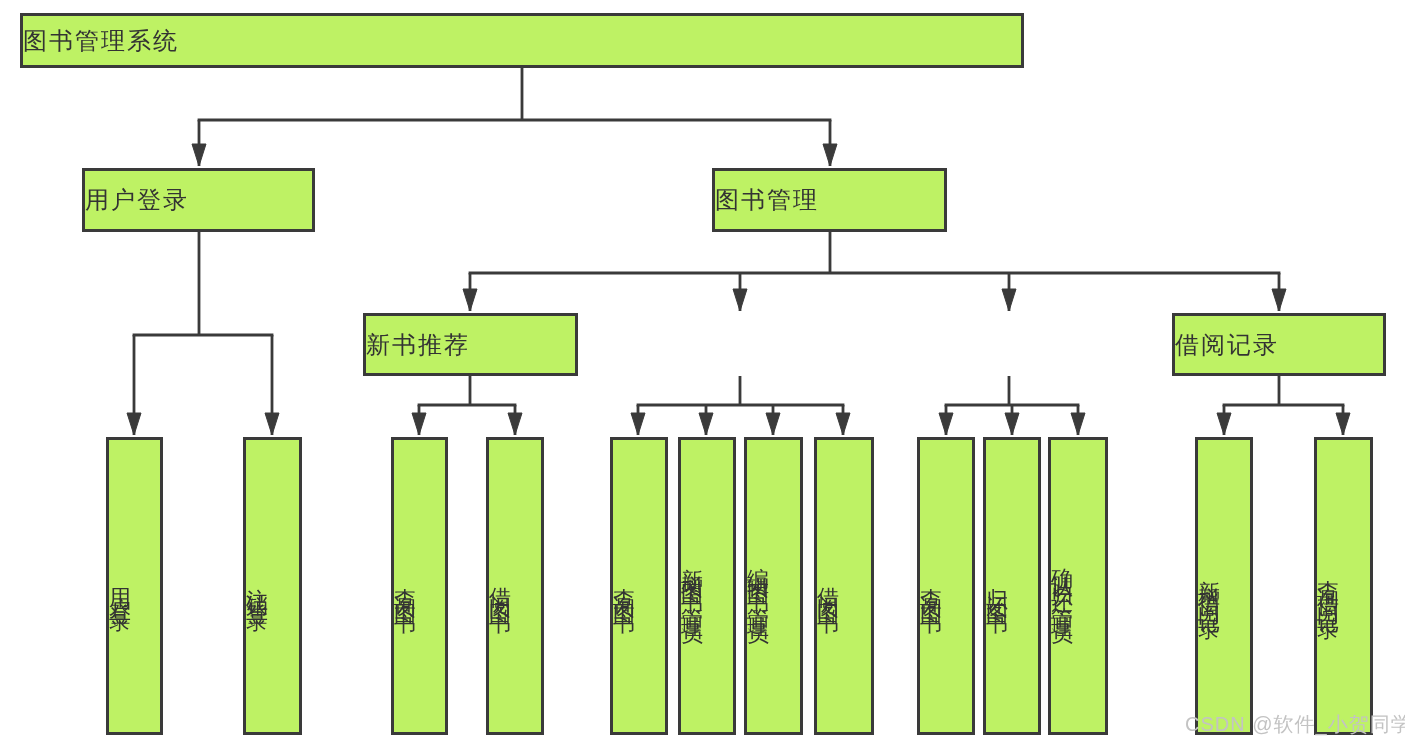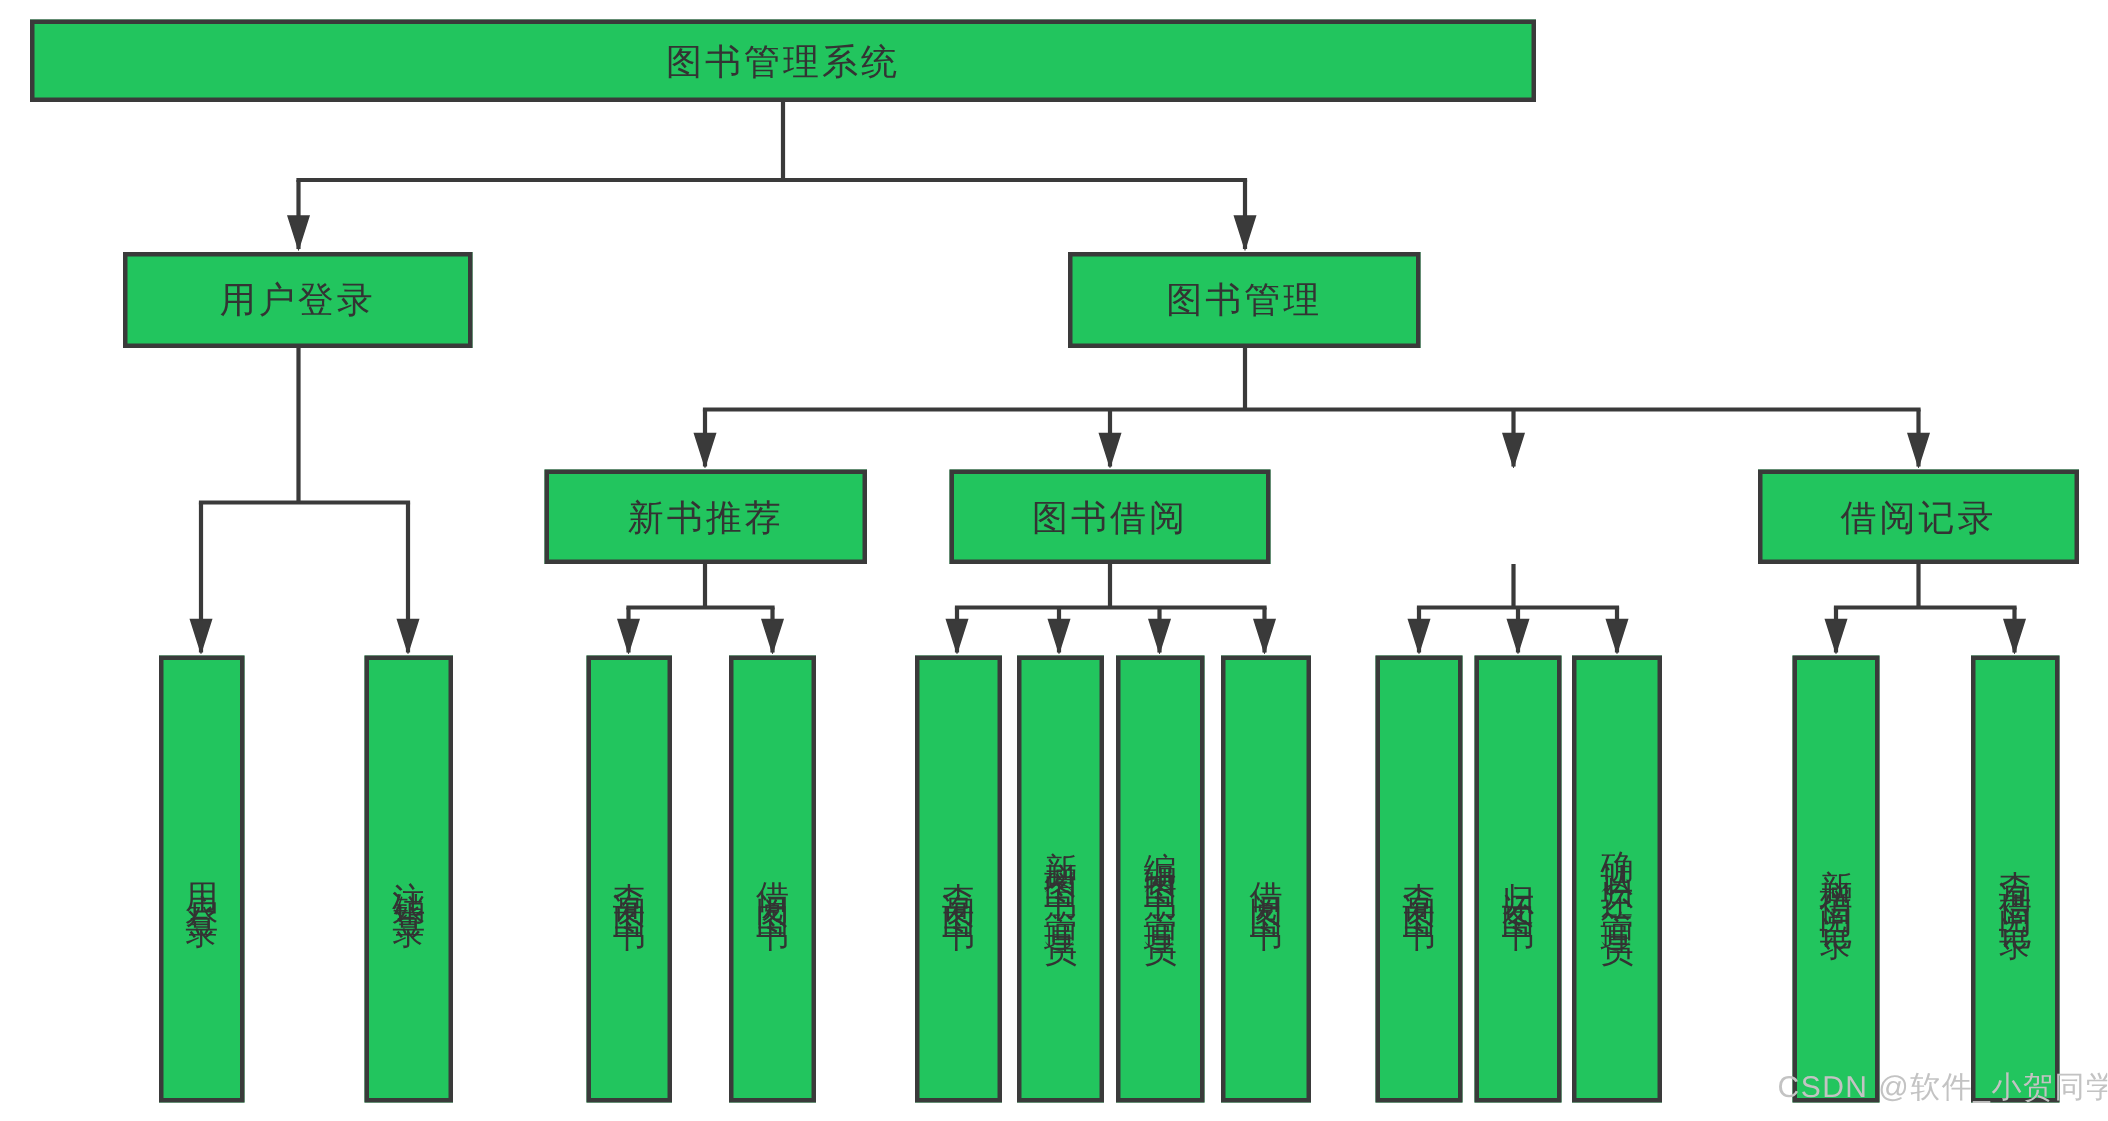--- a/index.html
+++ b/index.html
@@ -5,22 +5,22 @@
   html, body { margin:0; padding:0; background:#ffffff; }
   .stage {
     position:relative; width:1405px; height:747px;
     background:#ffffff; overflow:hidden;
     font-family:"Liberation Sans","DejaVu Sans",sans-serif;
     color:#333333;
   }
   .connectors { position:absolute; left:0; top:0; z-index:1; }
   .node {
     position:absolute; box-sizing:border-box; z-index:2;
-    border:3px solid #3a3a3a; background:#22c55e;
-    display:flex; align-items:center; justify-content:center;
+    border:3px solid #3a3a3a; background:#bef264;
+    display:flex; align-items:center; 
     color:#333333;
   }
   .node.h { font-size:24px; letter-spacing:2px; white-space:nowrap; }
   .node.v .vtext {
     writing-mode:vertical-rl; text-orientation:mixed;
     font-size:22px; letter-spacing:8px; line-height:1; white-space:nowrap;
   }
   .watermark {
     position:absolute; z-index:5; left:1185px; top:711px;
     font-size:20px; letter-spacing:1px; color:#c3c3c3; white-space:nowrap;
@@ -82,23 +82,20 @@
   <div class="node h" style="left:82px;top:168px;width:233px;height:64px;">
     <span>用户登录</span>
   </div>
   <div class="node h" style="left:712px;top:168px;width:235px;height:64px;">
     <span>图书管理</span>
   </div>
 
   <div class="node h" style="left:363px;top:313px;width:215px;height:63px;">
     <span>新书推荐</span>
   </div>
-  <div class="node h" style="left:633px;top:313px;width:214px;height:63px;">
-    <span>图书借阅</span>
-  </div>
   <div class="node h" style="left:1172px;top:313px;width:214px;height:63px;">
     <span>借阅记录</span>
   </div>
 
   <div class="node v" style="left:106px;top:437px;width:57px;height:298px;">
     <span class="vtext">用户登录</span>
   </div>
   <div class="node v" style="left:243px;top:437px;width:59px;height:298px;">
     <span class="vtext">注销登录</span>
   </div>

